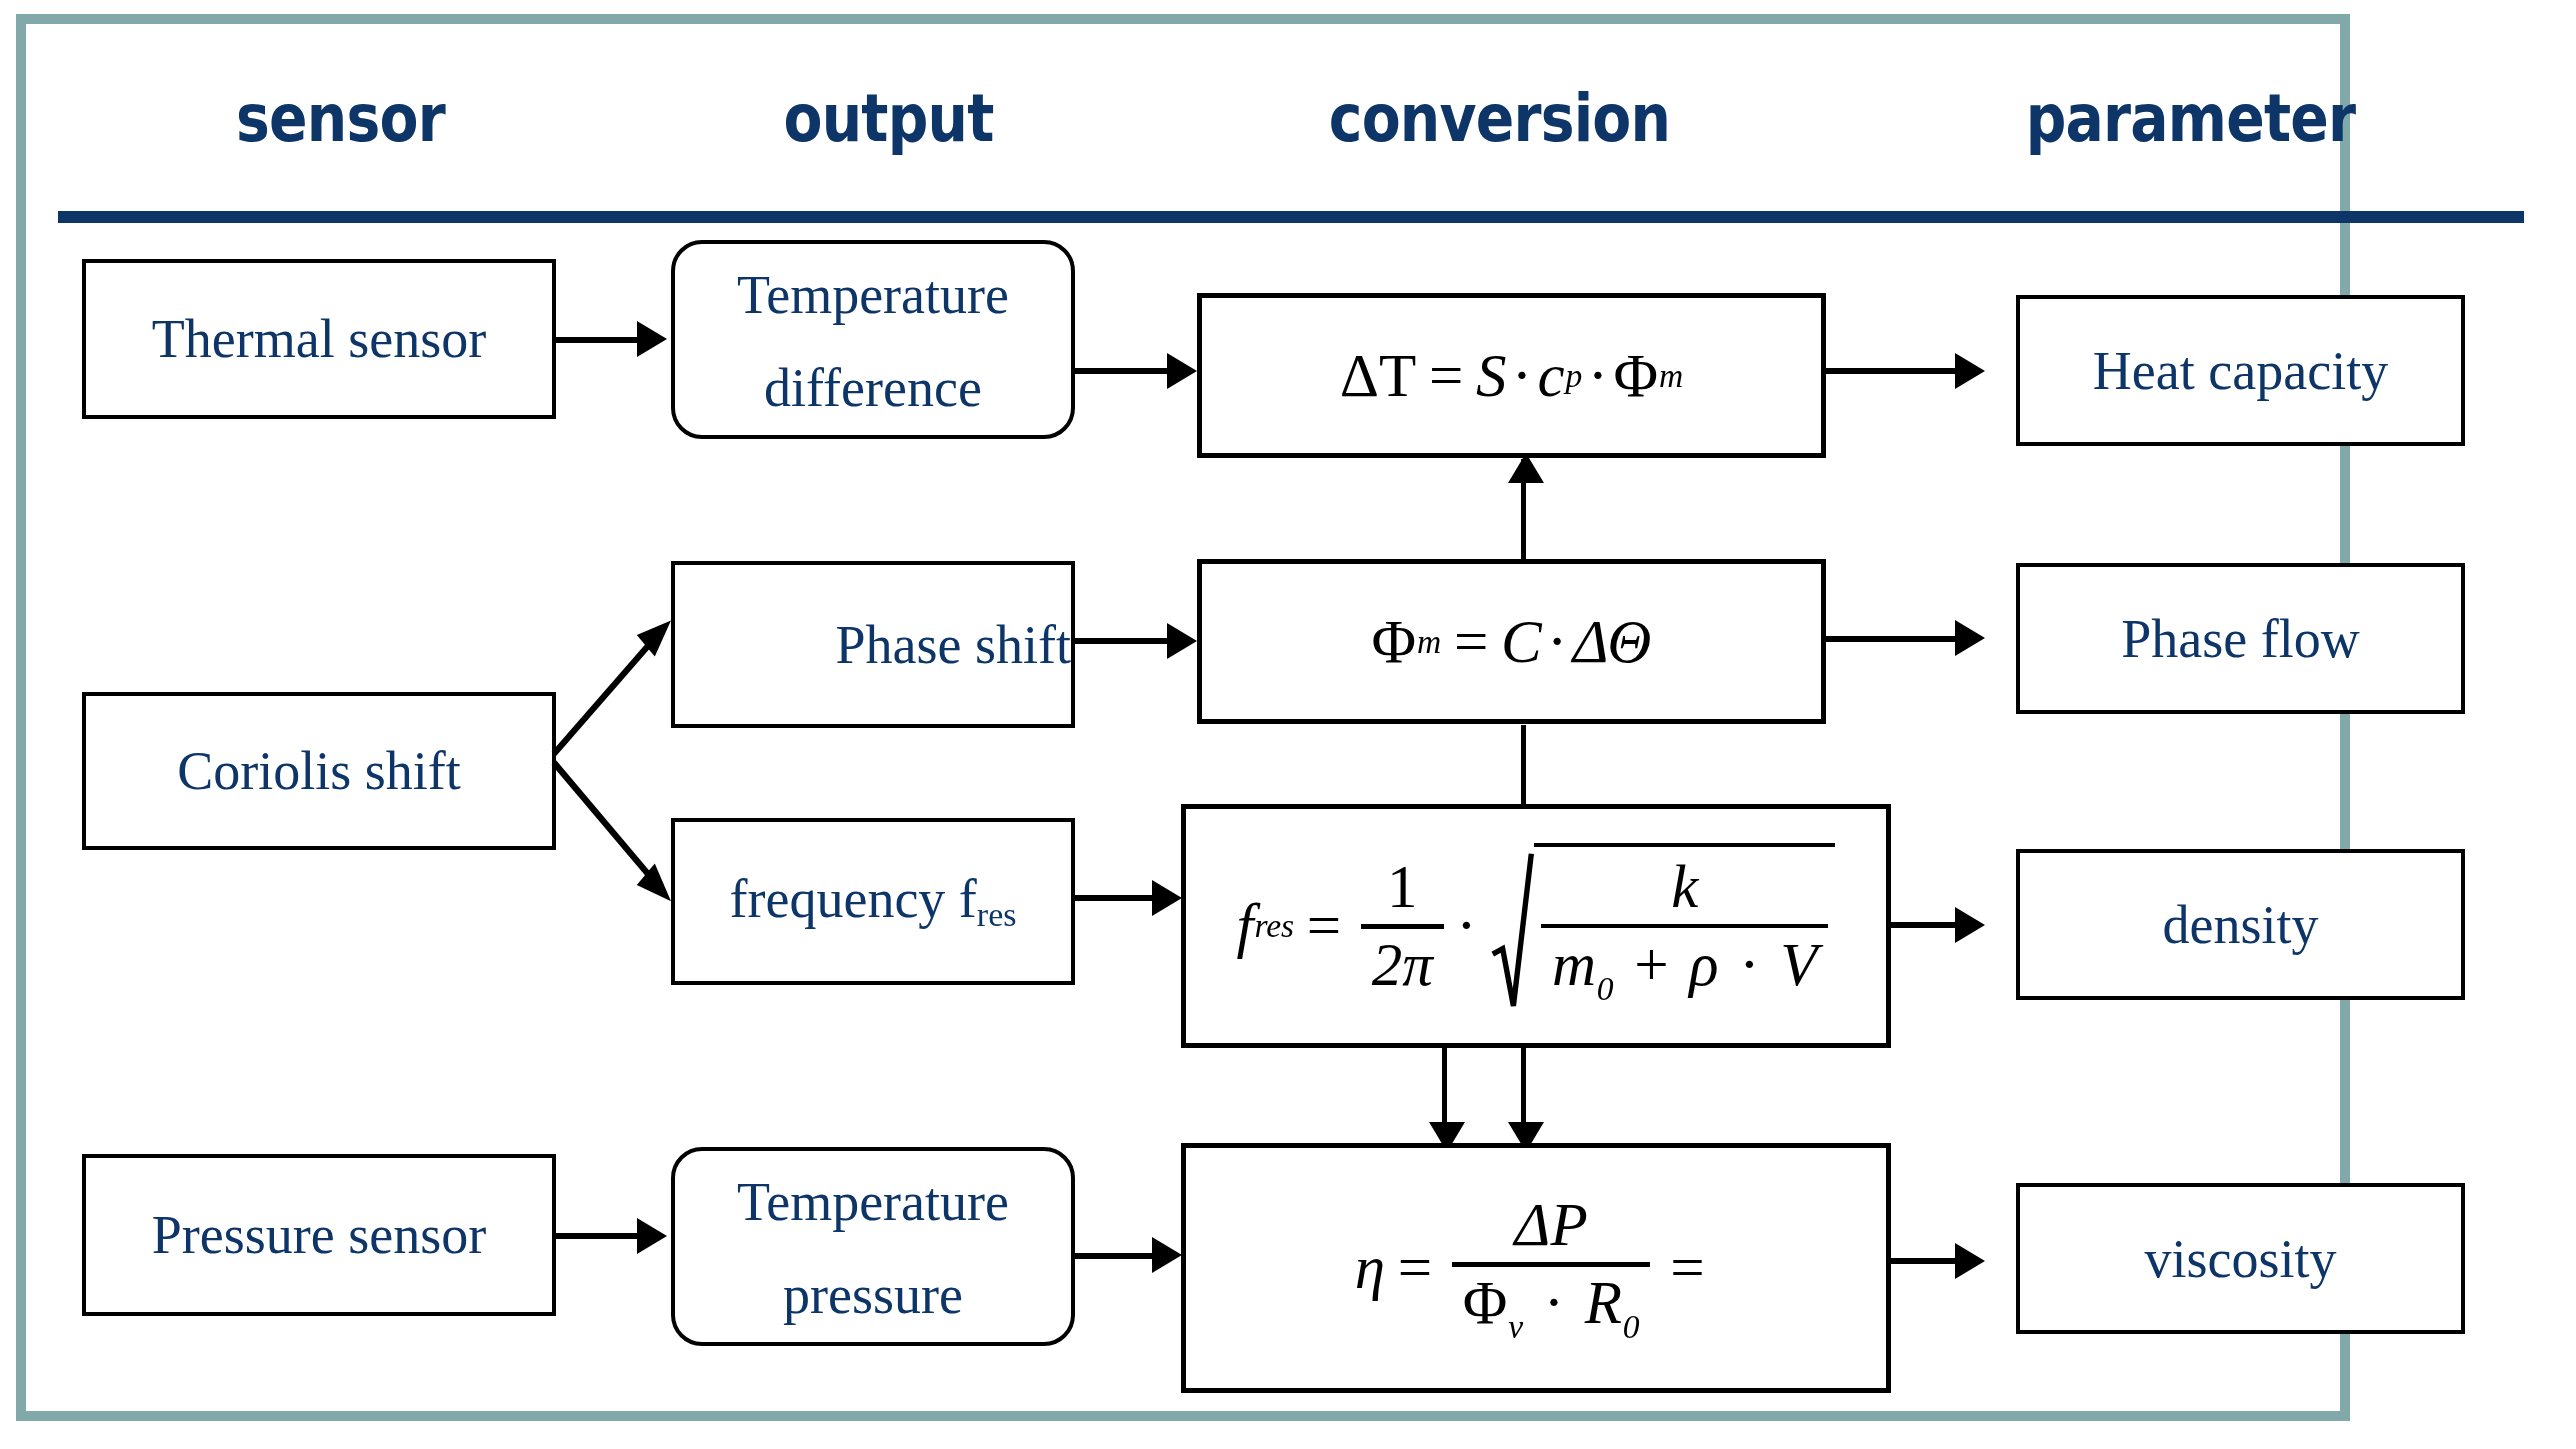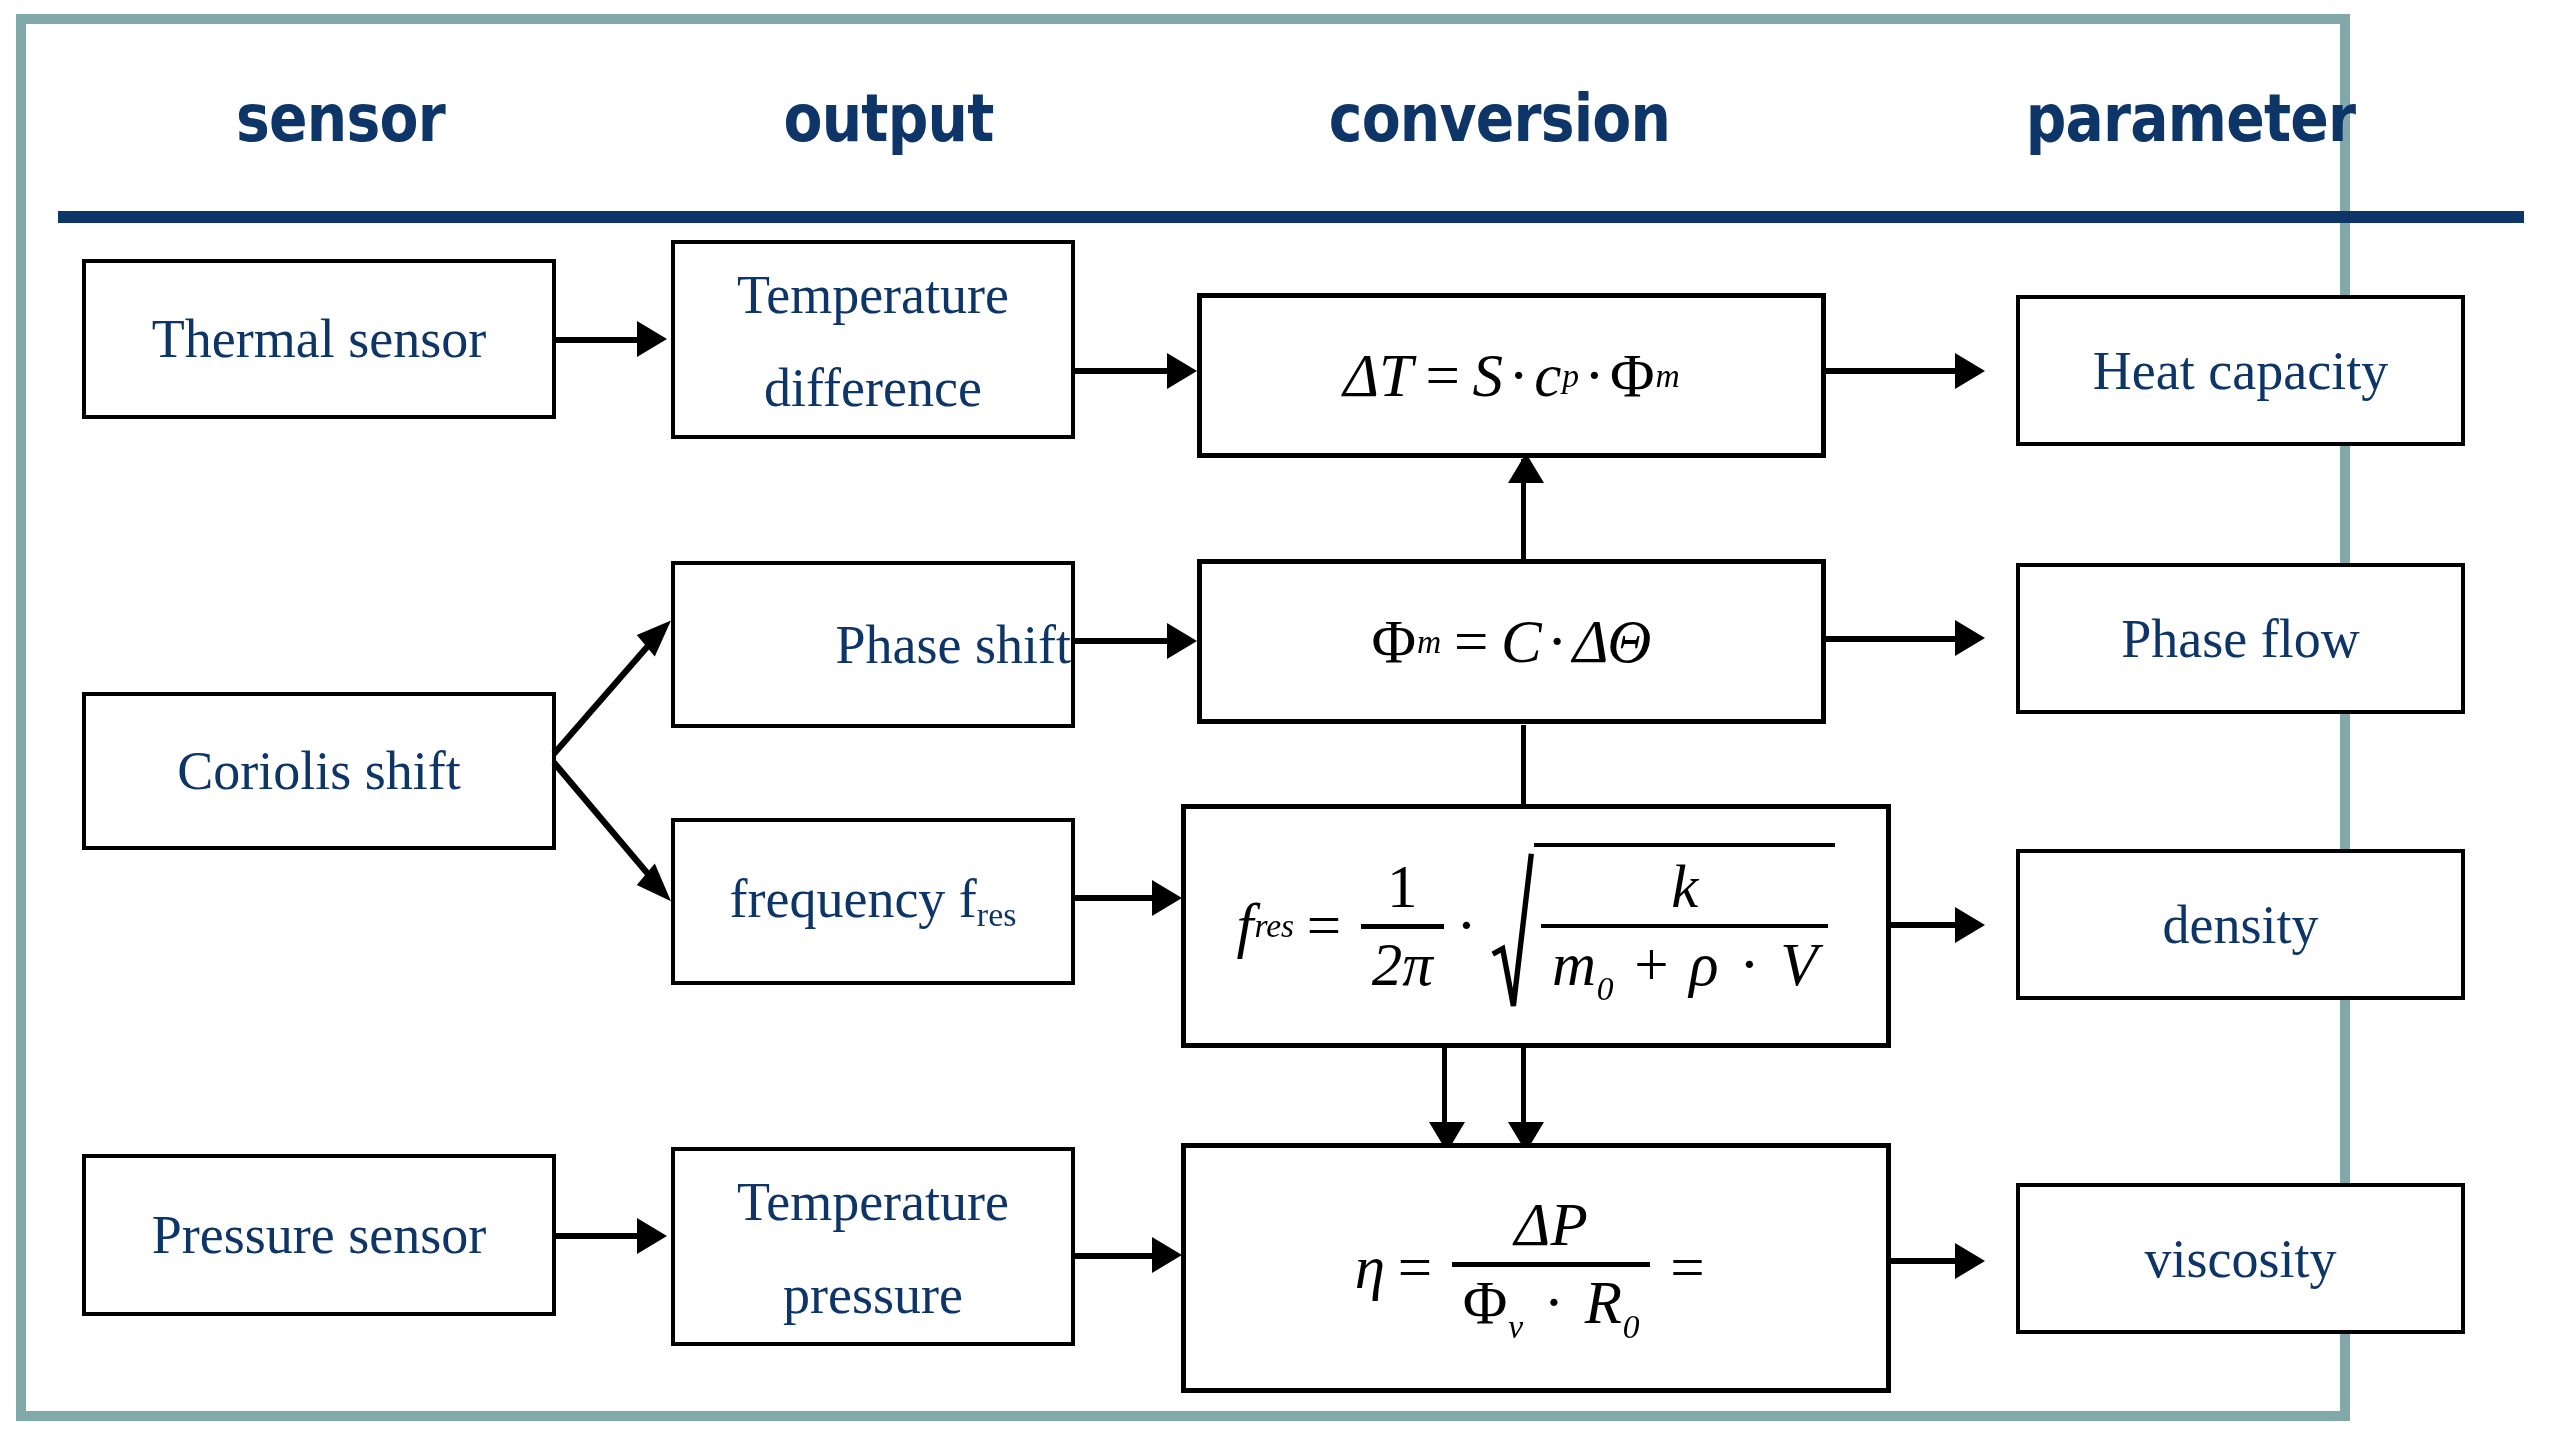--- a/index.html
+++ b/index.html
@@ -60,21 +60,21 @@
     display: flex;
     flex-direction: column;
     align-items: center;
     justify-content: center;
     font-family: "Liberation Serif", "DejaVu Serif", serif;
     font-size: 54px;
     line-height: 1.0;
     text-align: center;
   }
   .node .line { display: block; }
-  .node.two-line { justify-content: space-between; padding: 23.4px 0 20px 0; }
+  .node.two-line { justify-content: space-between; padding: 23.4px 0 20px 0; border-radius: 31px; }
   .node .sub { font-size: 34px; vertical-align: -0.25em; }
   
   .formula {
     position: absolute;
     box-sizing: border-box;
     border: 5.4px solid #000000;
     background: #ffffff;
     color: #000000;
     display: flex;
     align-items: center;
@@ -149,21 +149,21 @@
       <span class="line">Thermal sensor</span>
     </div>
 
     <div class="node two-line" style="left:645px;top:216px;width:404px;height:199px;">
       <span class="line">Temperature</span>
       <span class="line">difference</span>
     </div>
 
     <div class="formula" style="left:1171px;top:269px;width:629px;height:165px;">
       <span class="math">
-        <span class="up" style="font-style:italic;">ΔT</span>
+        <span class="up" style="">ΔT</span>
         <span class="eq">=</span>
         <span>S</span>
         <span class="dot">·</span>
         <span>c</span>
           <span class="sub-s">p</span>
         <span class="dot">·</span>
         <span class="up">Φ</span>
           <span class="sub-s">m</span>
       </span>
     </div>

